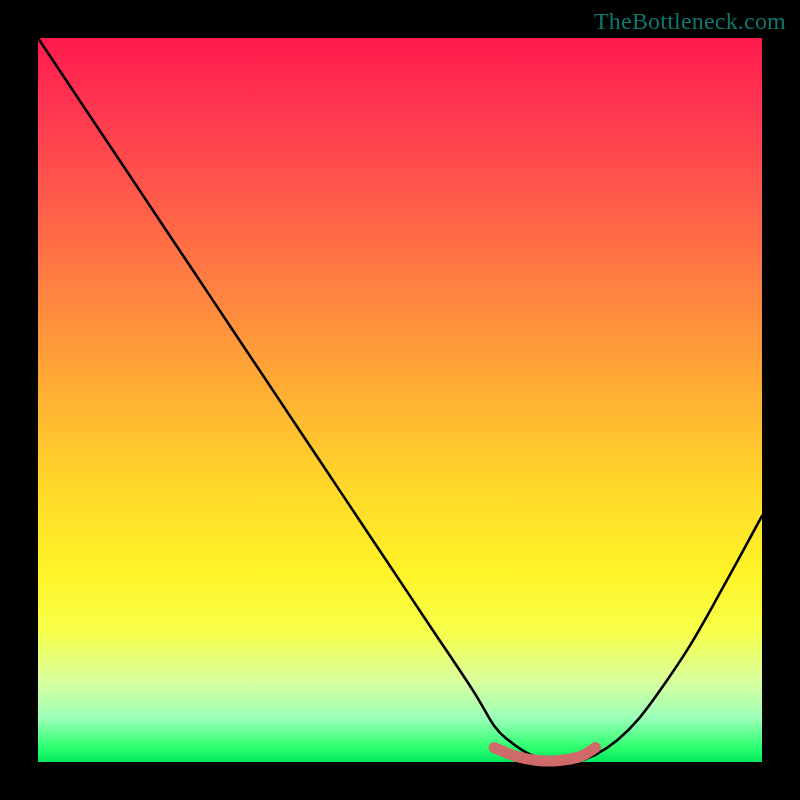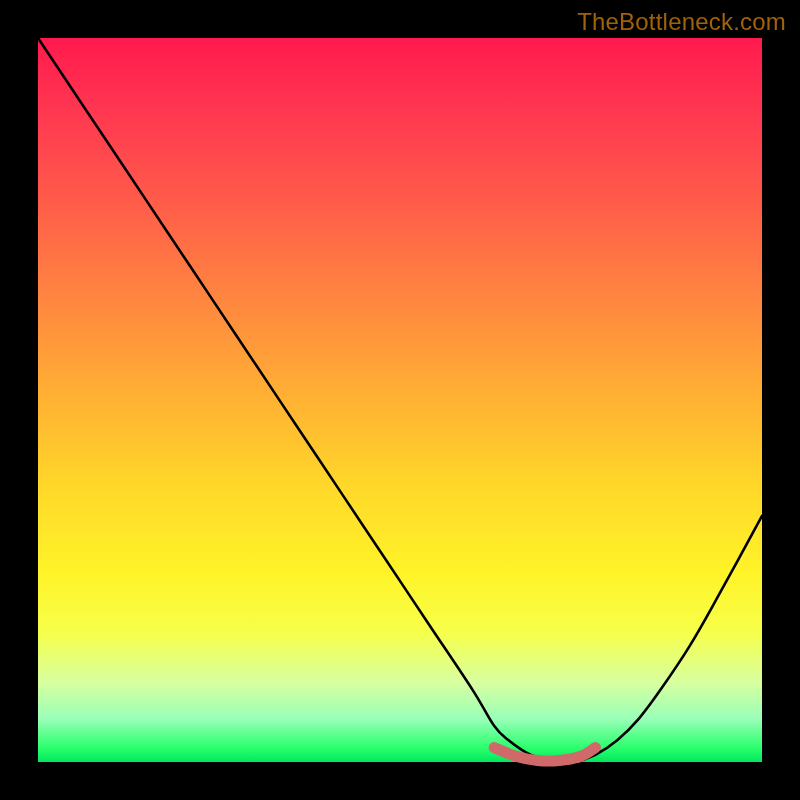--- a/index.html
+++ b/index.html
@@ -35,23 +35,23 @@
       #f7ff4a 82%,
       #d8ffa0 89%,
       #9affb8 94%,
       #2cff6e 98%,
       #00e85e 100%);
   }
   .watermark {
     position: absolute;
     top: 8px;
     right: 14px;
-    font-family: Liberation Sans, sans-serif;
+    font-family: Liberation Serif, serif;
     font-size: 24px;
-    color: #a16207;
+    color: #0f766e;
     letter-spacing: 0.2px;
     user-select: none;
   }
   svg.curve {
     position: absolute;
     left: 0;
     top: 0;
     width: 724px;
     height: 724px;
     overflow: visible;

